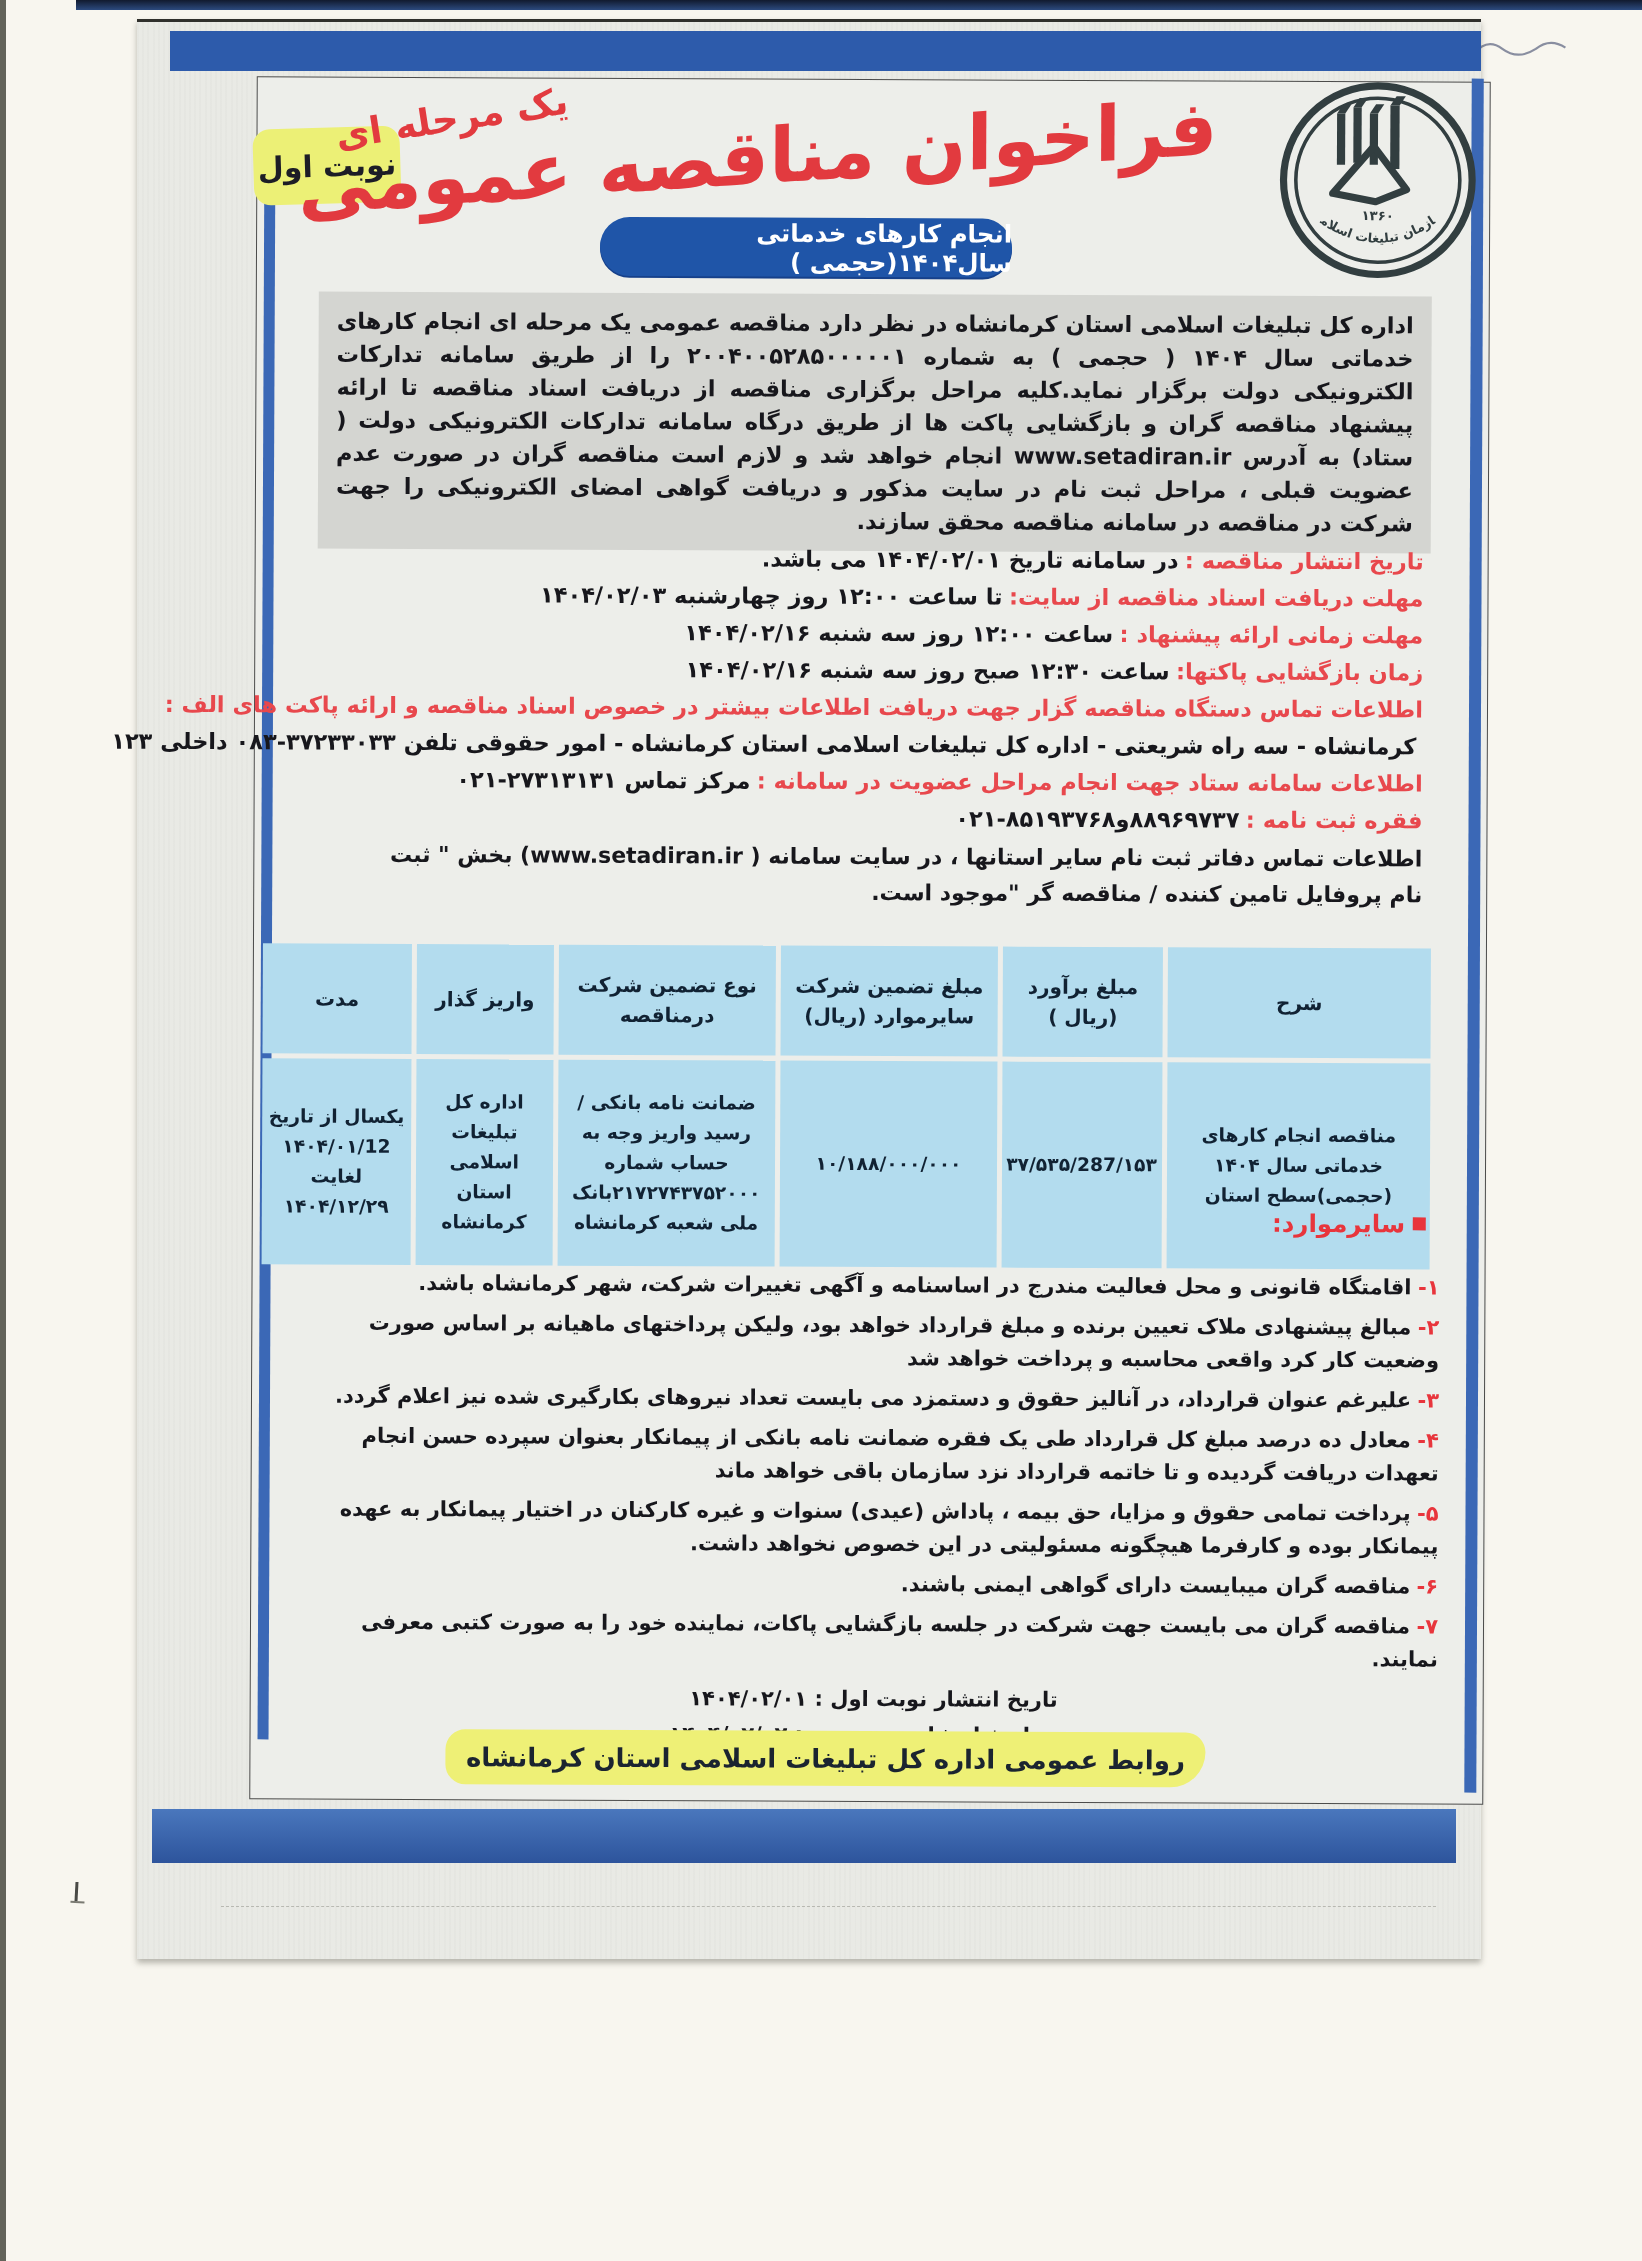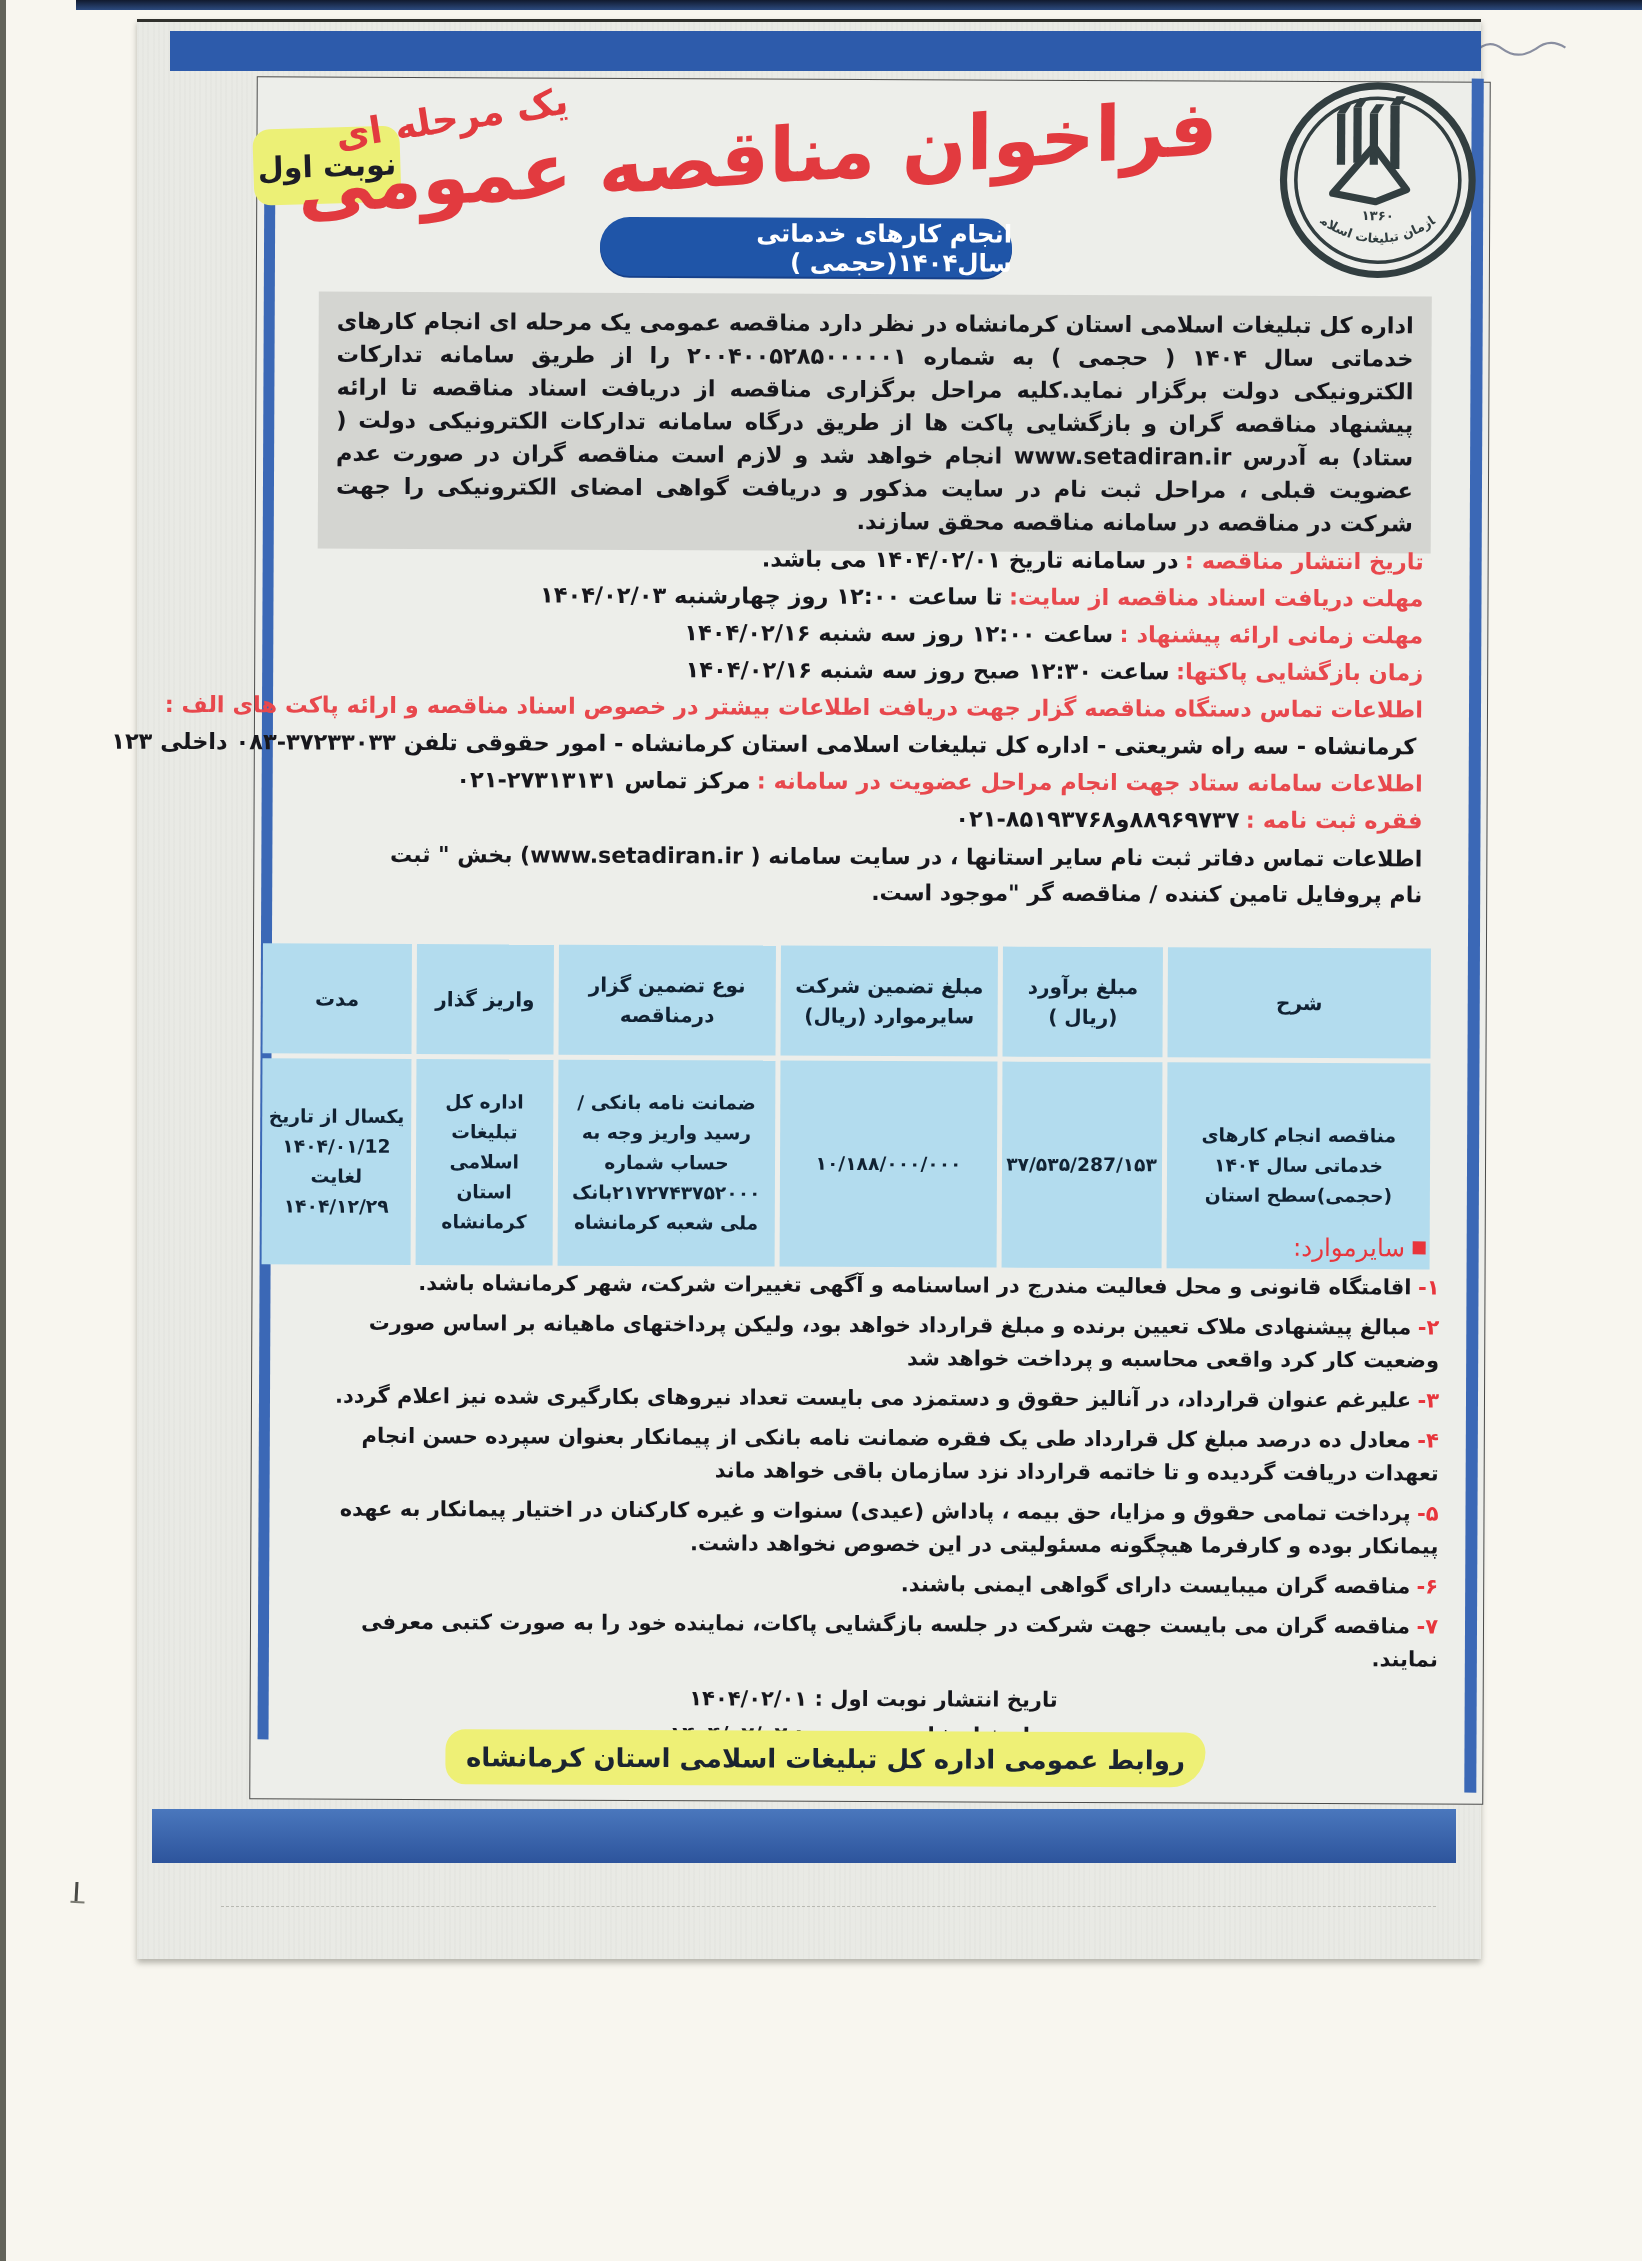--- a/index.html
+++ b/index.html
@@ -52,22 +52,22 @@
   .note{position:absolute;right:64px;left:110px;top:759px;font-size:22px;line-height:36px;
         font-weight:700;color:#17171c;text-align:right;}
 
   table.tender{position:absolute;right:50px;top:861px;width:1178px;border-spacing:5.8px;
                table-layout:fixed;direction:rtl;}
   table.tender th,table.tender td{background:#b3dcee;color:#123;text-align:center;vertical-align:middle;
                font-weight:700;padding:6.4px 5.2px;}
   table.tender th{height:97px;font-size:20px;line-height:30px;}
   table.tender td{height:193px;font-size:18.7px;line-height:30px;}
 
-  .other-h{position:absolute;right:59px;top:1151px;display:flex;align-items:center;gap:7.7px;
-           font-size:24.5px;font-weight:400;color:#e8353c;}
+  .other-h{position:absolute;right:59px;top:1127px;display:flex;align-items:center;gap:7.7px;
+           font-size:24.5px;font-weight:700;color:#e8353c;}
   .other-h .sq{width:13px;height:13px;background:#e8353c;display:inline-block;}
   .others{position:absolute;right:45px;left:61px;top:1189px;text-align:right;color:#17171c;}
   .o-item{font-size:21px;line-height:33px;font-weight:700;margin-bottom:7px;}
   .o-num{color:#e8353c;font-weight:900;margin-left:6.4px;}
   .pub1{margin:3.9px 380px 0 0;font-size:21px;font-weight:700;line-height:36px;}
   .pub2{margin:0 399px 0 0;font-size:21px;font-weight:700;line-height:36px;}
   .pub3{margin:0 702px 0 0;font-size:21px;font-weight:700;line-height:36px;}
 
   .footer-pill{position:absolute;right:277px;top:1651px;width:760px;height:55px;background:#eef076;
                border-radius:22px 22px 39px 22px;display:flex;align-items:center;justify-content:center;
@@ -185,21 +185,21 @@
             <col style="width:19%">
           <col style="width:19%">
             <col style="width:12%">
             <col style="width:13%">
         </colgroup>
         <thead>
           <tr>
             <th>شرح</th>
             <th>مبلغ برآورد (ریال )</th>
             <th>مبلغ تضمین شرکت سایرموارد (ریال)</th>
-            <th>نوع تضمین گزار درمناقصه</th>
+            <th>نوع تضمین شرکت درمناقصه</th>
             <th>واریز گذار</th>
             <th>مدت</th>
           </tr>
         </thead>
         <tbody>
           <tr>
             <td>مناقصه انجام کارهای خدماتی سال ۱۴۰۴ (حجمی)سطح استان</td>
             <td>۳۷/۵۳۵/287/۱۵۳</td>
             <td>۱۰/۱۸۸/۰۰۰/۰۰۰</td>
             <td>ضمانت نامه بانکی /رسید واریز وجه به حساب شماره ۲۱۷۲۷۴۳۷۵۲۰۰۰بانک ملی شعبه کرمانشاه</td>

